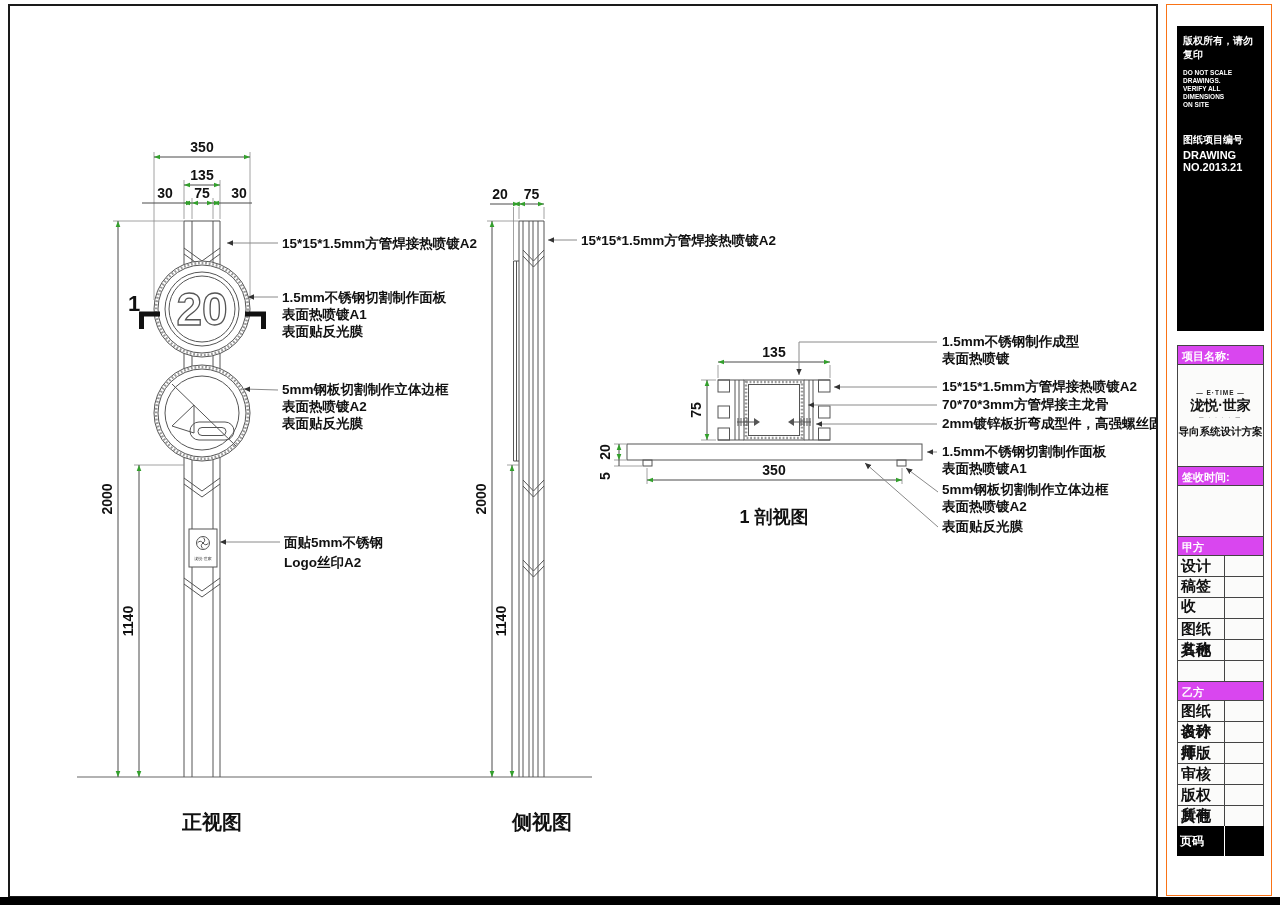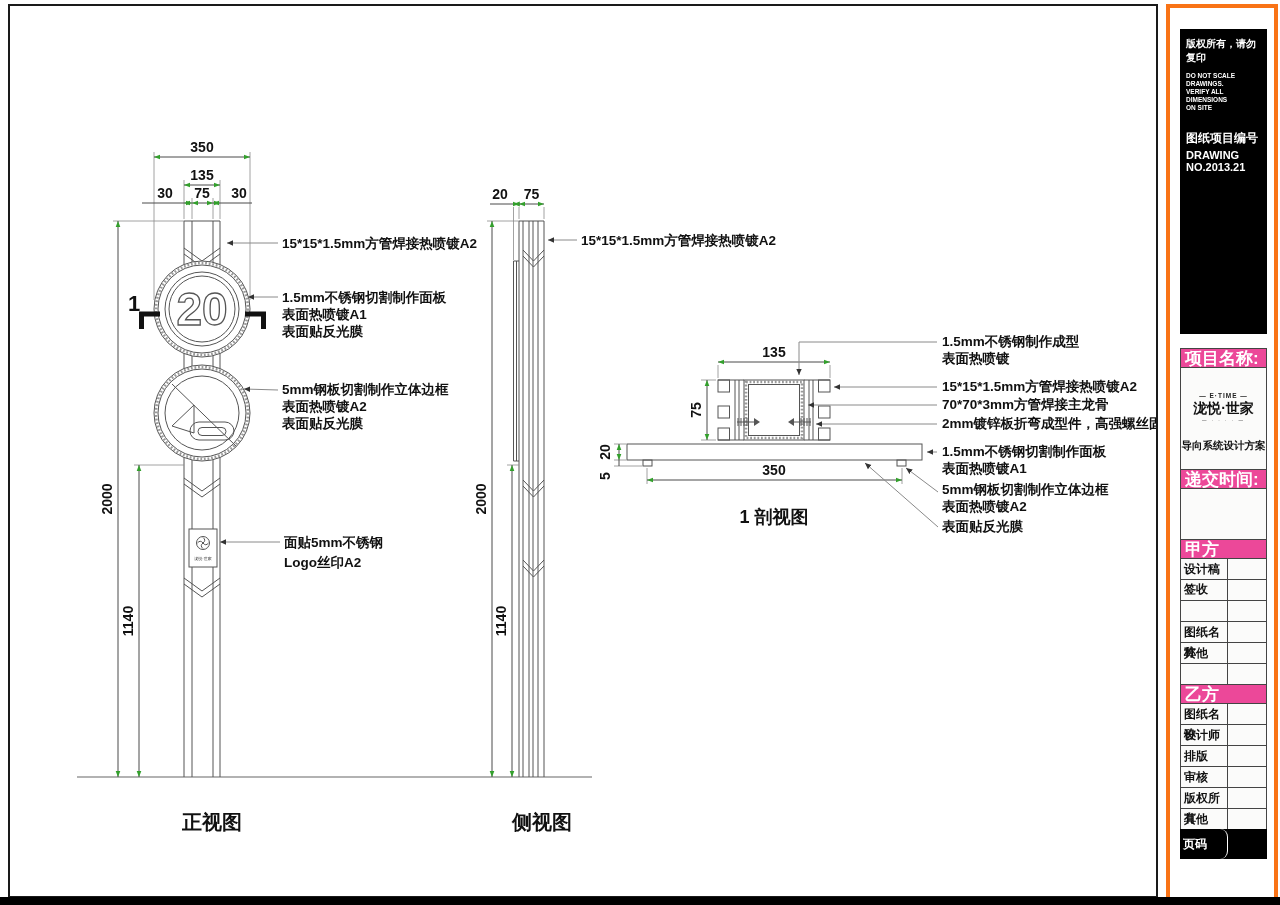--- a/index.html
+++ b/index.html
@@ -16,41 +16,41 @@
   .thick{stroke:#111;stroke-width:5;fill:none;}
   .ground{stroke:#999;stroke-width:1.6;fill:none;}
   text{font-family:"Liberation Sans",sans-serif;}
   .dim{font-weight:bold;font-size:14px;fill:#111;}
   .ann{font-weight:bold;font-size:13.5px;fill:#111;}
   .vlabel{font-weight:bold;font-size:20px;fill:#111;}
   .marker1{font-weight:bold;font-size:22px;fill:#111;}
   .signnum{font-weight:bold;font-size:46px;fill:#fff;stroke:#555;stroke-width:1.3;}
   .tinybrand{font-size:4px;fill:#333;}
   
-  .sidebar{position:absolute;left:1166px;top:4px;width:104px;height:890px;border:4px solid #f97316;background:#fff;}
+  .sidebar{position:absolute;left:1166px;top:4px;width:104px;height:890px;border:1px solid #f97316;background:#fff;}
   .tb-col{position:absolute;left:10px;top:21px;width:87px;}
   .tb-black{background:#000;color:#fff;height:305px;padding:8px 6px;box-sizing:border-box;}
   .tb-black .cn{font-weight:bold;font-size:10px;margin-bottom:7px;}
   .tb-black .en{font-size:6.5px;line-height:8px;font-weight:bold;}
-  .tb-black .dlab{font-weight:bold;font-size:12px;margin-top:18px;}
+  .tb-black .dlab{font-weight:bold;font-size:10px;margin-top:24px;}
   .tb-black .dno{font-weight:bold;font-size:11px;margin-top:2px;}
-  .tb-gray{background:#ec4899;color:#fff;font-weight:bold;font-size:17px;line-height:20px;height:20px;padding-left:4px;box-sizing:border-box;border:1px solid #444;margin-top:-1px;}
+  .tb-gray{background:#d946ef;color:#fff;font-weight:bold;font-size:11px;line-height:20px;height:20px;padding-left:4px;box-sizing:border-box;border:1px solid #444;margin-top:-1px;}
   .tb-gap{height:15px;}
   .tb-box{border:1px solid #444;background:#fbfbfa;box-sizing:border-box;margin-top:-1px;}
   .tb-logo{height:103px;text-align:center;padding-top:24px;}
   .tb-logo .bt{font-size:6.5px;font-weight:bold;letter-spacing:1px;color:#222;}
   .tb-logo .bn{font-size:14px;font-weight:bold;color:#111;margin-top:1px;}
   .tb-logo .bs{font-size:4.5px;color:#333;letter-spacing:2px;}
-  .tb-logo .pt{font-size:10.5px;font-weight:bold;color:#111;margin-top:16px;}
+  .tb-logo .pt{font-size:10.5px;font-weight:bold;color:#111;margin-top:5px;}
   .tb-empty{height:52px;}
   .tb-row{display:flex;height:22px;border:1px solid #444;margin-top:-1px;background:#fbfbfa;box-sizing:border-box;}
-  .tb-row .lab{width:55%;border-right:1px solid #444;font-size:12px;font-weight:bold;color:#111;line-height:20px;padding-left:3px;box-sizing:border-box;}
+  .tb-row .lab{width:55%;border-right:1px solid #444;font-size:15px;font-weight:bold;color:#111;line-height:20px;padding-left:3px;box-sizing:border-box;}
   .tb-row .val{flex:1;}
   .tb-page{display:flex;height:30px;background:#000;margin-top:-1px;}
-  .tb-page .lab{width:55%;border-right:1px solid #fff;color:#fff;font-weight:bold;font-size:12px;line-height:30px;padding-left:3px;box-sizing:border-box;border-radius:8px;}
+  .tb-page .lab{width:55%;border-right:1px solid #fff;color:#fff;font-weight:bold;font-size:12px;line-height:30px;padding-left:3px;box-sizing:border-box;}
   .tb-page .val{flex:1;}
 </style>
 </head>
 <body>
 
 <div class="canvas">
 <svg width="1146" height="890" viewBox="8 4 1146 890">
   <defs>
     <marker id="gt" viewBox="0 0 10 10" refX="9" refY="5" markerWidth="7" markerHeight="7" orient="auto-start-reverse">
       <path d="M0,1.5 L9,5 L0,8.5 z" fill="#33a02c"></path>
@@ -324,21 +324,21 @@
       <div class="dno">DRAWING NO.2013.21</div>
     </div>
     <div class="tb-gap"></div>
     <div class="tb-gray">项目名称:</div>
     <div class="tb-box tb-logo">
       <div class="bt">— E·TIME —</div>
       <div class="bn">泷悦·世家</div>
       <div class="bs">— · · · · —</div>
       <div class="pt">导向系统设计方案</div>
     </div>
-    <div class="tb-gray">递交时间:</div>
+    <div class="tb-gray">签收时间:</div>
     <div class="tb-box tb-empty"></div>
     <div class="tb-gray">甲方</div>
     <div class="tb-row">
         <div class="lab">设计稿签收</div>
         <div class="val"></div>
       </div>
     <div class="tb-row">
         <div class="lab"></div>
         <div class="val"></div>
       </div>

